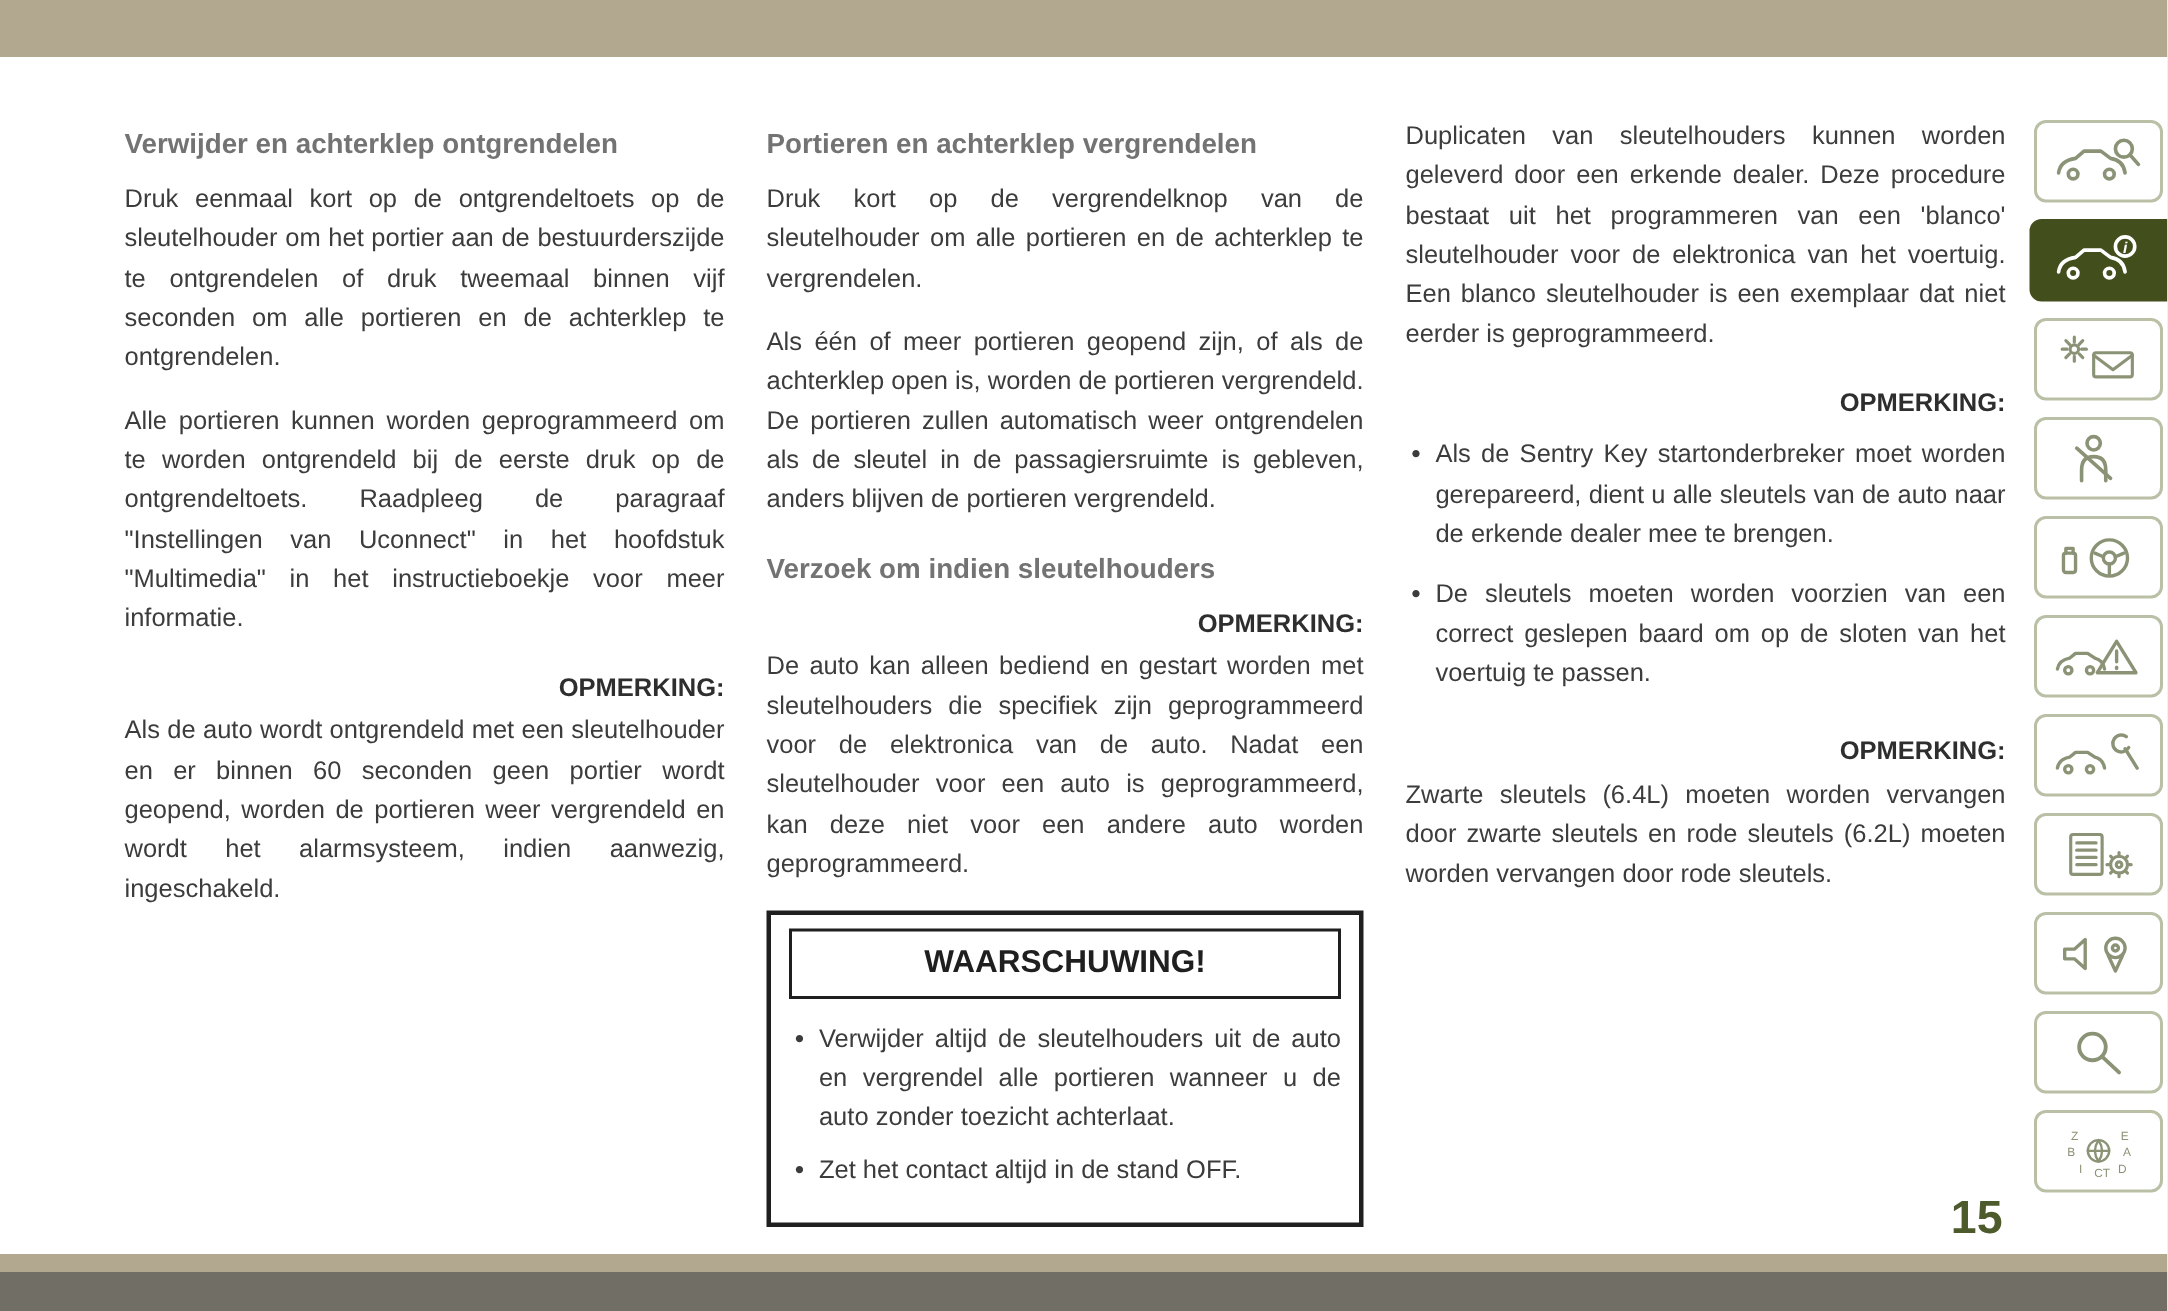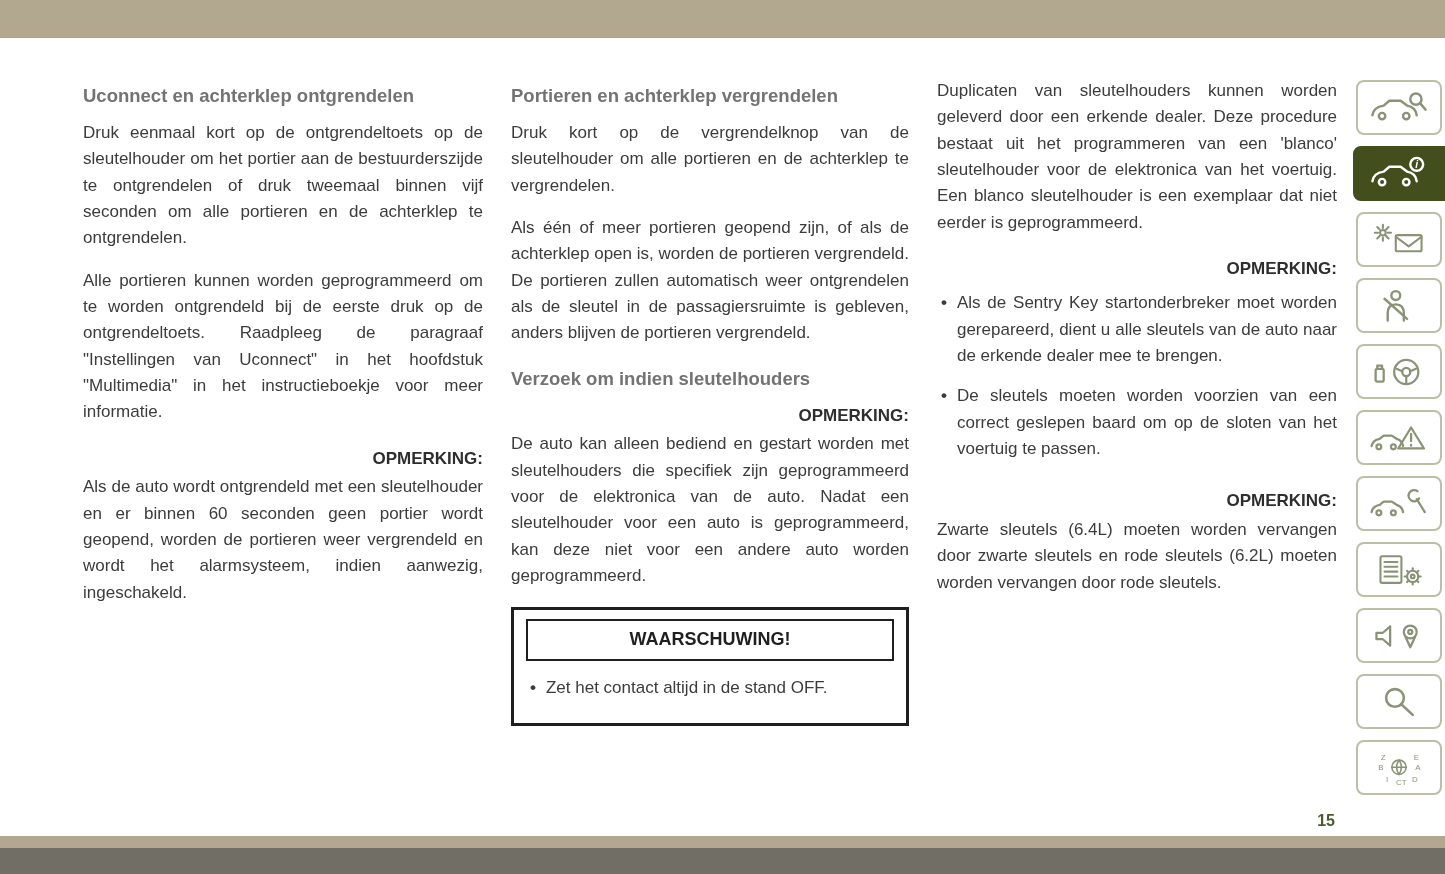--- a/index.html
+++ b/index.html
@@ -12,62 +12,65 @@
   .content{position:absolute;left:83px;top:78px;width:1254px;
            display:grid;grid-template-columns:400px 398px 400px;column-gap:28px;align-items:start;}
   .col{font-size:17px;line-height:1.55;text-align:justify;}
   .col p{margin:0 0 16px 0;}
   .col h3{font-size:18.5px;line-height:1.3;color:#737373;margin:6px 0 12px 0;text-align:left;}
   .col h3.mt{margin-top:20px;}
   .note-label{font-weight:bold;color:#2e2e2e;margin:6px 0 2px 0;text-align:right;}
   .note-label.mt{margin-top:20px;}
 
   .warning-box{border:3px solid #1f1f1f;margin-top:18px;padding:9px 12px 14px 12px;}
-  .warning-title{border:2px solid #1f1f1f;text-align:center;font-weight:bold;font-size:18px;
+  .warning-title{border:2px solid #1f1f1f;text-align:center;font-weight:bold;font-size:21px;
                  color:#1f1f1f;padding:5px 4px;margin-bottom:14px;}
   .bullet-item{display:flex;margin:0 0 8px 0;}
   .bullet-item::before{content:"\2022";font-weight:bold;margin:0 10px 0 4px;flex:0 0 auto;}
   .bullet-item > span{flex:1 1 auto;text-align:justify;}
 
-  .page-number{position:absolute;right:110px;bottom:44px;font-size:16px;font-weight:bold;color:#4d5b2c;}
+  .page-number{position:absolute;right:110px;bottom:44px;font-size:31px;font-weight:bold;color:#4d5b2c;}
 
   .rail{position:absolute;top:80px;right:0;width:92px;display:flex;flex-direction:column;gap:11px;align-items:flex-end;}
   .tab{box-sizing:border-box;width:86px;height:55px;margin-right:3px;border:2px solid #b9c0a6;border-radius:8px;
        background:#ffffff;color:#8b9376;display:flex;align-items:center;justify-content:center;}
   .tab.active{width:92px;margin-right:0;border-radius:8px 0 0 8px;background:#434e1d;border-color:#434e1d;color:#ffffff;}
   .tab svg{display:block;}
   .tab svg text{font-family:"Liberation Sans","DejaVu Sans",sans-serif;}
 </style>
 </head>
 <body>
 
 <div class="page">
 
   <div class="band-top"></div>
 
   <div class="content">
 
     <div class="col">
-      <h3>Uconnect en achterklep ontgrendelen</h3>
+      <h3>Verwijder en achterklep ontgrendelen</h3>
       <p>Druk eenmaal kort op de ontgrendeltoets op de sleutelhouder om het portier aan de bestuurderszijde te ontgrendelen of druk tweemaal binnen vijf seconden om alle portieren en de achterklep te ontgrendelen.</p>
       <p>Alle portieren kunnen worden geprogrammeerd om te worden ontgrendeld bij de eerste druk op de ontgrendeltoets. Raadpleeg de paragraaf "Instellingen van Uconnect" in het hoofdstuk "Multimedia" in het instructieboekje voor meer informatie.</p>
       <div class="note-label mt">OPMERKING:</div>
       <p>Als de auto wordt ontgrendeld met een sleutelhouder en er binnen 60 seconden geen portier wordt geopend, worden de portieren weer vergrendeld en wordt het alarmsysteem, indien aanwezig, ingeschakeld.</p>
     </div>
 
     <div class="col">
       <h3>Portieren en achterklep vergrendelen</h3>
       <p>Druk kort op de vergrendelknop van de sleutelhouder om alle portieren en de achterklep te vergrendelen.</p>
       <p>Als één of meer portieren geopend zijn, of als de achterklep open is, worden de portieren vergrendeld. De portieren zullen automatisch weer ontgrendelen als de sleutel in de passagiersruimte is gebleven, anders blijven de portieren vergrendeld.</p>
       <h3 class="mt">Verzoek om indien sleutelhouders</h3>
       <div class="note-label">OPMERKING:</div>
       <p>De auto kan alleen bediend en gestart worden met sleutelhouders die specifiek zijn geprogrammeerd voor de elektronica van de auto. Nadat een sleutelhouder voor een auto is geprogrammeerd, kan deze niet voor een andere auto worden geprogrammeerd.</p>
 
       <div class="warning-box">
         <div class="warning-title">WAARSCHUWING!</div>
+        <div class="bullet-item">
+          <span>Verwijder altijd de sleutelhouders uit de auto en vergrendel alle portieren wanneer u de auto zonder toezicht achterlaat.</span>
+        </div>
         <div class="bullet-item">
           <span>Zet het contact altijd in de stand OFF.</span>
         </div>
       </div>
     </div>
 
     <div class="col">
       <p>Duplicaten van sleutelhouders kunnen worden geleverd door een erkende dealer. Deze procedure bestaat uit het programmeren van een 'blanco' sleutelhouder voor de elektronica van het voertuig. Een blanco sleutelhouder is een exemplaar dat niet eerder is geprogrammeerd.</p>
       <div class="note-label mt">OPMERKING:</div>
       <div class="bullet-item" style="margin-top:8px;margin-bottom:14px;">

